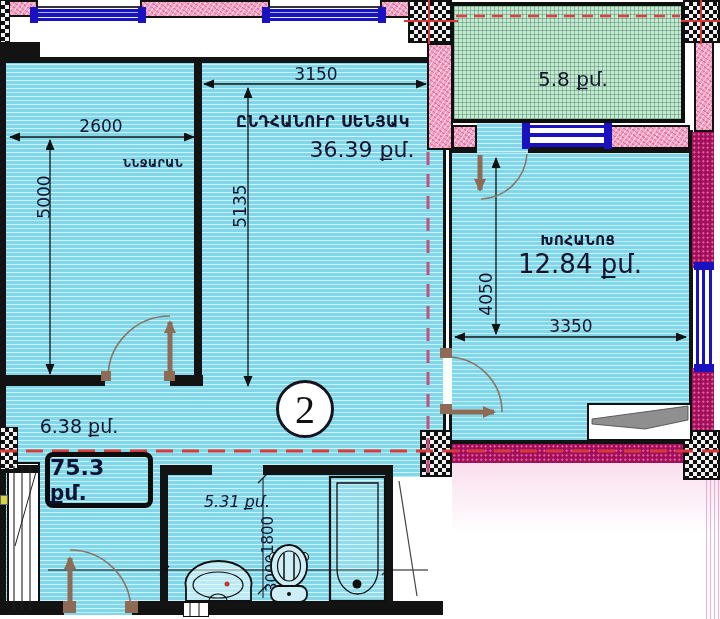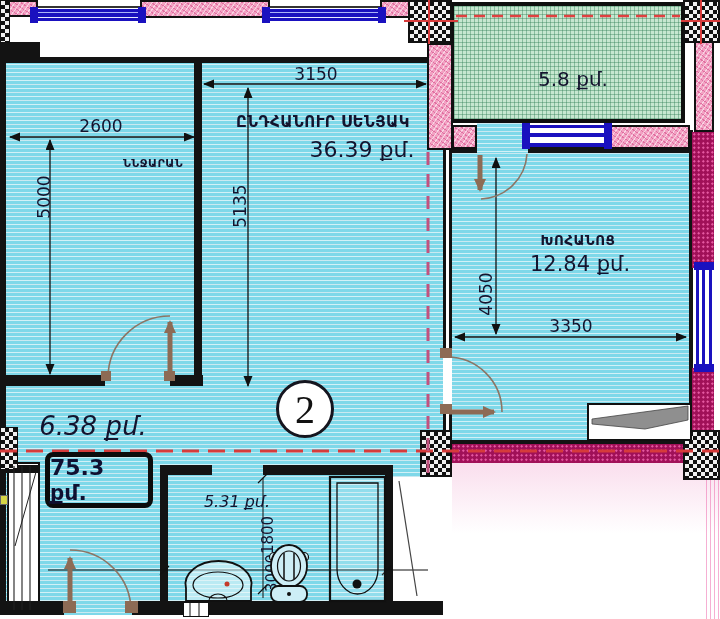--- a/index.html
+++ b/index.html
@@ -190,23 +190,23 @@
       <path d="M14,466 V610 M22,466 V610 M30,466 V610" stroke="#222" stroke-width="1.1" fill="none"></path>
       <path d="M36,472 L15,546" stroke="#222" stroke-width="1" fill="none"></path>
       <path d="M190,603 V616 M199,603 V616" stroke="#111" stroke-width="1"></path>
     </g>
   </svg>
 
   <div class="lbl bold" style="left:112px;top:163px;font-size:11px;margin-left:41px;">ՆՆՋԱՐԱՆ</div>
   <div class="lbl bold" style="left:323px;top:122px;font-size:15px;">ԸՆԴՀԱՆՈՒՐ ՍԵՆՅԱԿ</div>
   <div class="lbl" style="left:362px;top:150px;font-size:22px;">36.39 քմ.</div>
   <div class="lbl bold" style="left:578px;top:241px;font-size:13.5px;">ԽՈՀԱՆՈՑ</div>
-  <div class="lbl" style="left:580px;top:264px;font-size:21px;">12.84 քմ.</div>
+  <div class="lbl" style="left:580px;top:264px;font-size:26px;">12.84 քմ.</div>
   <div class="lbl" style="left:573px;top:79px;font-size:20px;">5.8 քմ.</div>
-  <div class="lbl" style="left:93px;top:426px;font-size:26px;font-style:italic;">6.38 քմ.</div>
+  <div class="lbl" style="left:79px;top:426px;font-size:19px;">6.38 քմ.</div>
   <div class="lbl" style="left:237px;top:502px;font-size:16px;font-style:italic;">5.31 քմ.</div>
 
   <div class="lbl" style="left:101px;top:126px;font-size:17px;">2600</div>
   <div class="lbl rot" style="left:44px;top:197px;font-size:17px;">5000</div>
   <div class="lbl" style="left:316px;top:74px;font-size:17px;">3150</div>
   <div class="lbl rot" style="left:240px;top:206px;font-size:17px;">5135</div>
   <div class="lbl rot" style="left:486px;top:294px;font-size:17px;">4050</div>
   <div class="lbl" style="left:571px;top:326px;font-size:17px;">3350</div>
   <div class="lbl rot" style="left:268px;top:535px;font-size:15px;">1800</div>
   <div class="lbl rot under" style="left:272px;top:573px;font-size:15px;">3000</div>

